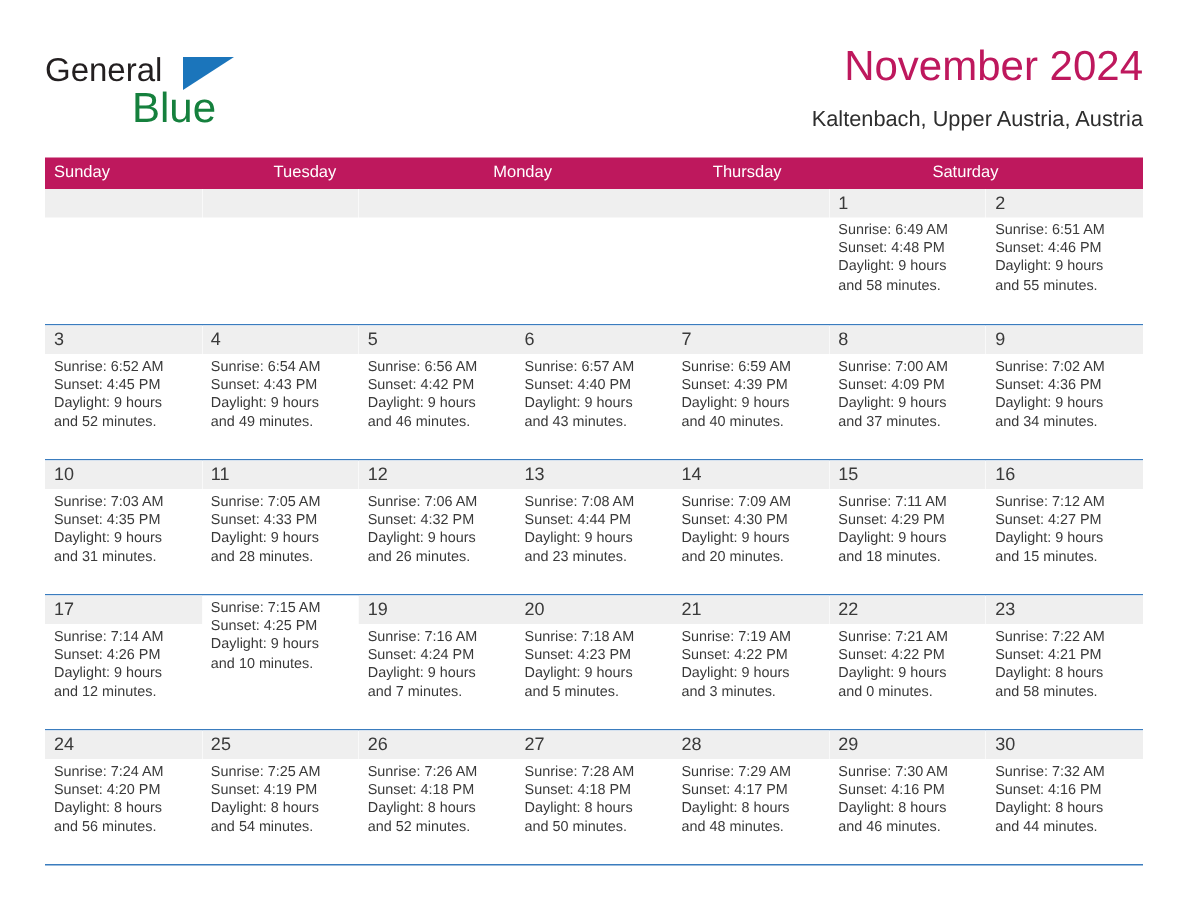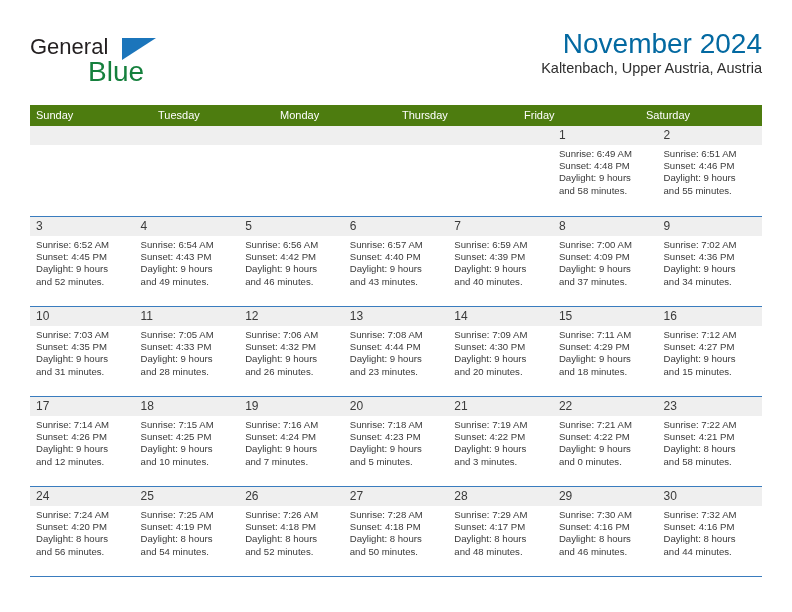--- a/index.html
+++ b/index.html
@@ -61,45 +61,45 @@
     height: 0;
     border-left: 34px solid #1b75bb;
     border-bottom: 22px solid transparent;
   }
 
   .title {
     position: absolute;
     right: 0px;
     top: 0px;
     font-size: 28px;
-    color: #0369a1;
+    color: #be185d;
     font-weight: normal;
     white-space: nowrap;
     font-family: "Liberation Sans", sans-serif;
   }
   .subtitle {
     position: absolute;
     right: 0px;
-    top: 32px;
+    top: 44px;
     font-size: 14.5px;
     color: #2e2e2e;
     white-space: nowrap;
     font-family: "Liberation Sans", sans-serif;
   }
 
   
   .calendar {
     position: absolute;
     left: 30px;
     top: 105px;
     width: 732px;
   }
   .dow-row {
     display: flex;
-    background: #4d7c0f;
+    background: #be185d;
     height: 21px;
   }
   .dow {
     flex: 1 1 0;
     color: #ffffff;
     font-size: 11px;
     line-height: 21px;
     padding-left: 6px;
     box-sizing: border-box;
     white-space: nowrap;
@@ -167,21 +167,20 @@
     <div class="subtitle">Kaltenbach, Upper Austria, Austria</div>
   </div>
 
   <div class="calendar">
 
     <div class="dow-row">
       <div class="dow">Sunday</div>
       <div class="dow">Tuesday</div>
       <div class="dow">Monday</div>
       <div class="dow">Thursday</div>
-      <div class="dow">Friday</div>
       <div class="dow">Saturday</div>
     </div>
 
     <div id="weeks-container">
         <div class="week">
           <div class="cell empty">
             <div class="daynum-band">
               <div class="daynum"></div>
             </div>
             <div class="details"></div>
@@ -397,23 +396,20 @@
               <div class="daynum">17</div>
             </div>
             <div class="details">
               <div>Sunrise: 7:14 AM</div>
               <div>Sunset: 4:26 PM</div>
               <div>Daylight: 9 hours</div>
               <div>and 12 minutes.</div>
             </div>
           </div>
           <div class="cell">
-            <div class="daynum-band">
-              <div class="daynum">18</div>
-            </div>
             <div class="details">
               <div>Sunrise: 7:15 AM</div>
               <div>Sunset: 4:25 PM</div>
               <div>Daylight: 9 hours</div>
               <div>and 10 minutes.</div>
             </div>
           </div>
           <div class="cell">
             <div class="daynum-band">
               <div class="daynum">19</div>

